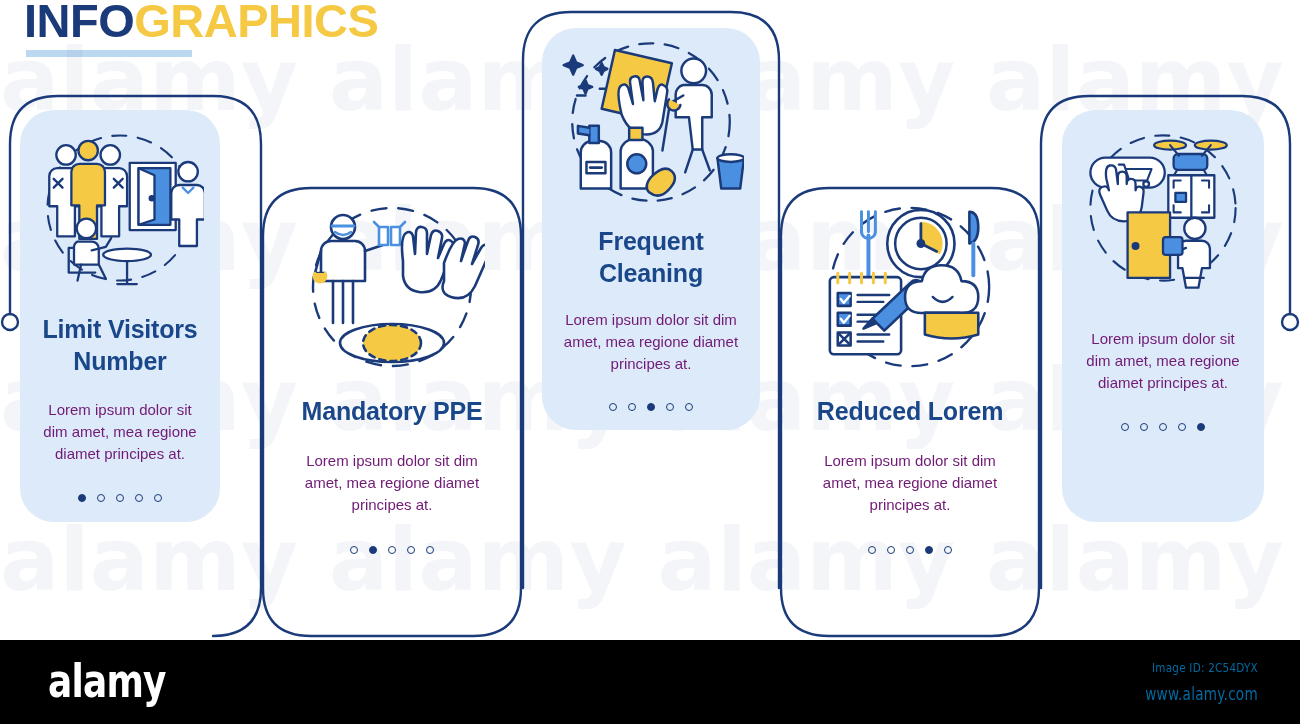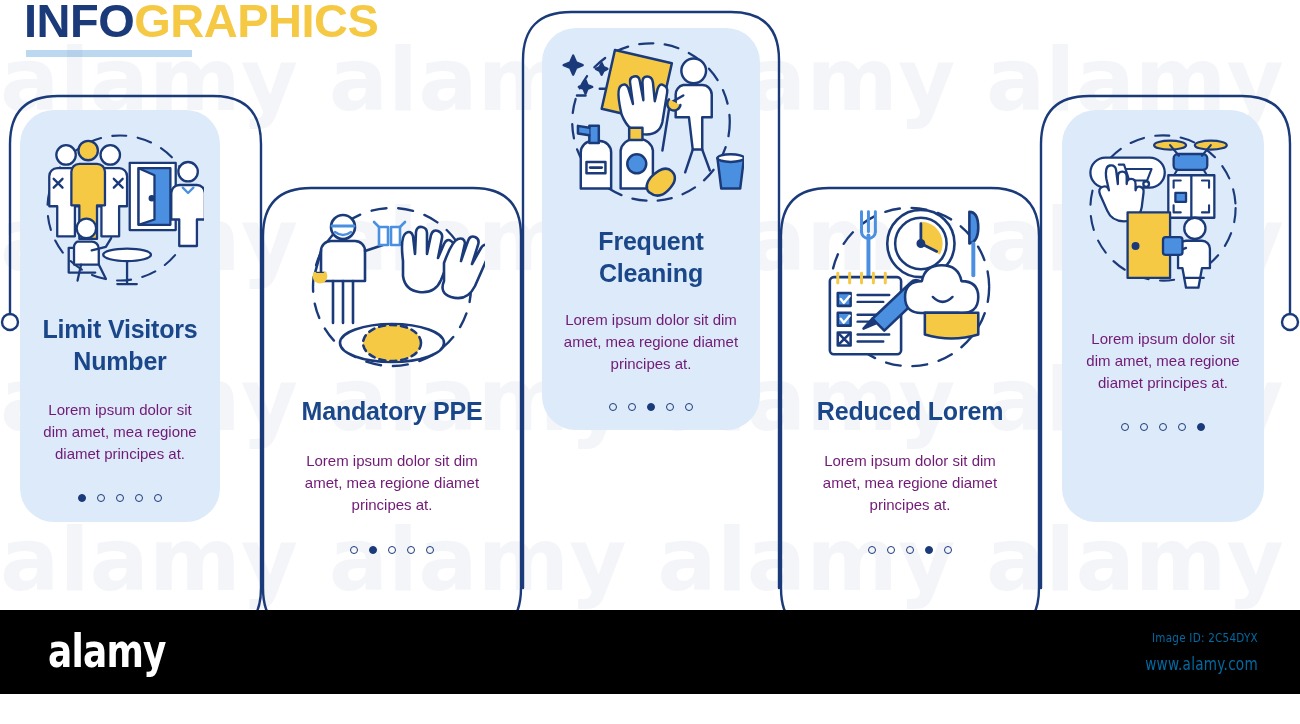--- a/index.html
+++ b/index.html
@@ -102,21 +102,21 @@
     background: transparent;
   }
   .dot.on {
     background: #1a3a7a;
   }
 
   
   #footer {
     position: absolute;
     left: 0;
-    top: 610px;
+    top: 640px;
     width: 1300px;
     height: 84px;
     background: #000000;
   }
   #alamy-logo {
     position: absolute;
     left: 48px;
     top: 14px;
     color: #ffffff;
     font-size: 46px;

